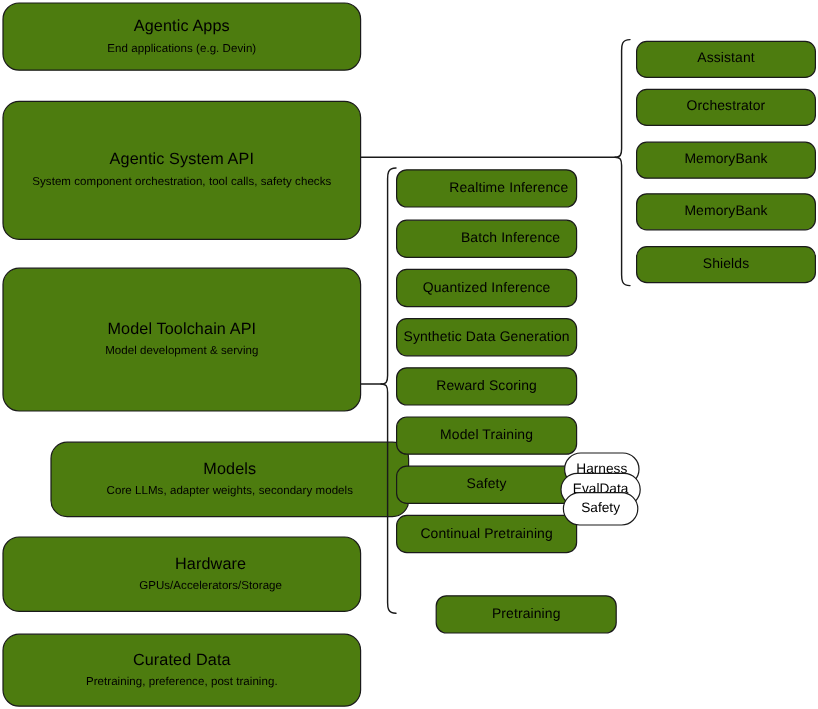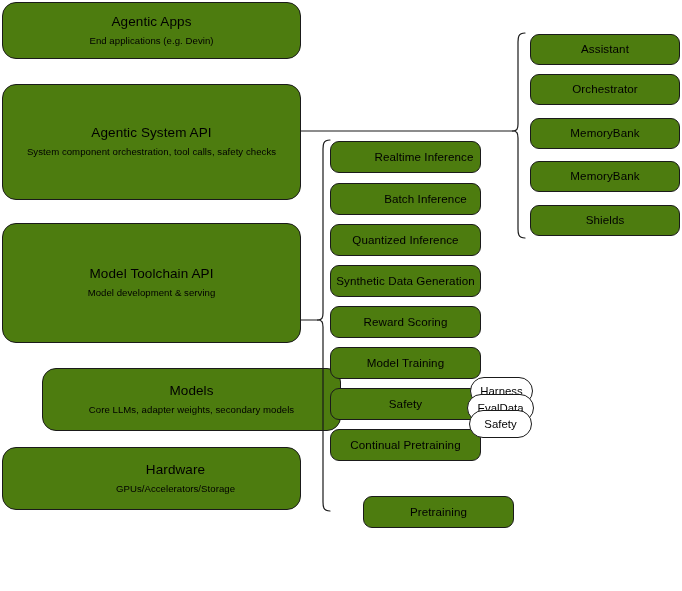--- a/index.html
+++ b/index.html
@@ -136,20 +136,24 @@
   <div class="box layer-box" style="top:368px; height:63px;margin-left:40px;">
     <div class="title">Models</div>
     <div class="subtitle">Core LLMs, adapter weights, secondary models</div>
   </div>
 
   <div class="box layer-box" style="top:447px; height:63px;padding-left:48px;">
     <div class="title">Hardware</div>
     <div class="subtitle">GPUs/Accelerators/Storage</div>
   </div>
 
+  <div class="box layer-box" style="top:528px; height:61px;">
+    <div class="title">Curated Data</div>
+    <div class="subtitle">Pretraining, preference, post training.</div>
+  </div>
 
   <div class="box cap-box" style="top:141px;padding-left:37px;">
     <div class="title">Realtime Inference</div>
   </div>
   <div class="box cap-box" style="top:183px;padding-left:40px;">
     <div class="title">Batch Inference</div>
   </div>
   <div class="box cap-box" style="top:224px;">
     <div class="title">Quantized Inference</div>
   </div>

